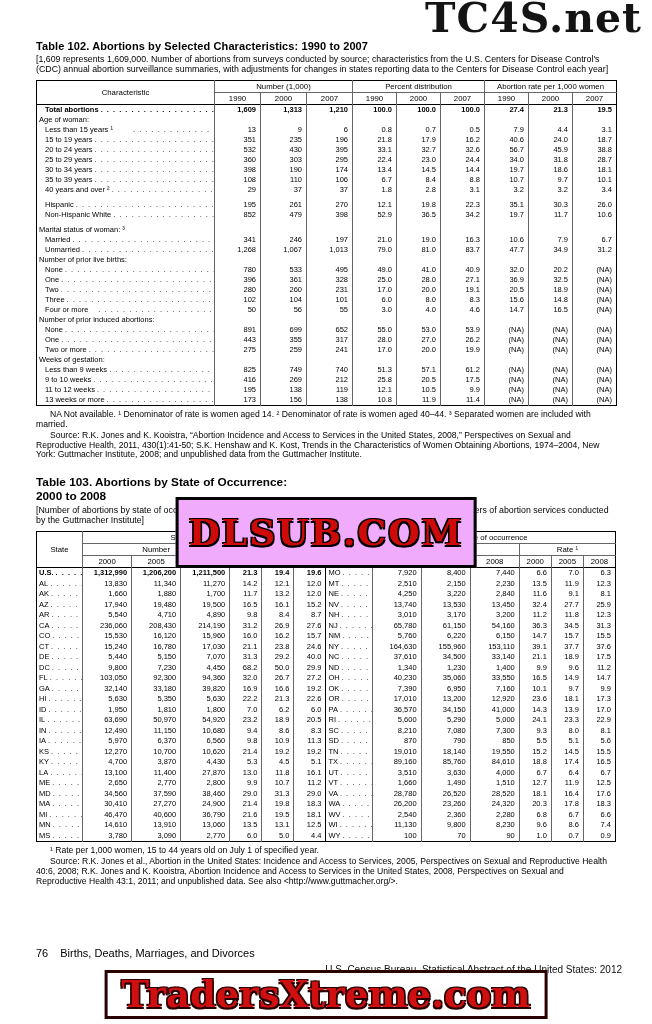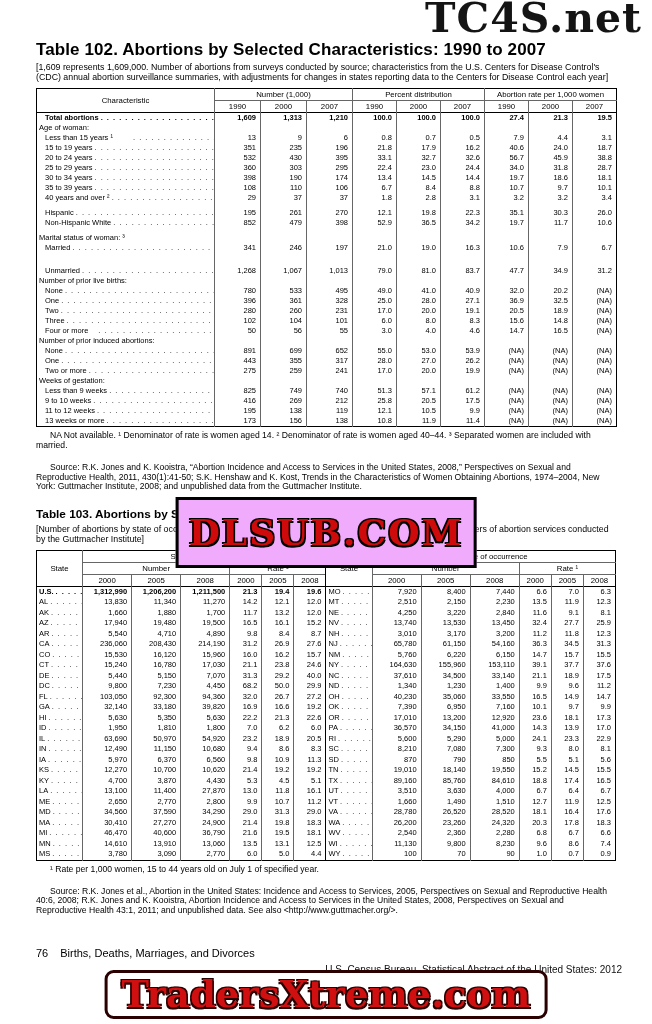--- a/index.html
+++ b/index.html
@@ -10,31 +10,31 @@
   
   .wm-top { position:absolute; top:-4px; right:10px; z-index:10;
             font-family:"DejaVu Serif",serif; font-weight:bold; font-size:41px; line-height:1.1;
             color:#141414; letter-spacing:1px; }
   .wm-mid { position:absolute; top:497px; left:50%; transform:translateX(-50%); z-index:10;
             background:#f0abfc; border:3px solid #000; padding:12px 10px;
             font-family:"DejaVu Serif",serif; font-weight:bold; font-size:36px; line-height:1.15;
             color:#cf0a0a; letter-spacing:2px;
             text-shadow:-1.5px -1.5px 0 #000, 1.5px -1.5px 0 #000, -1.5px 1.5px 0 #000, 1.5px 1.5px 0 #000; }
   .wm-bot { position:absolute; top:970px; left:50%; transform:translateX(-50%); z-index:10;
-            border:3px solid #2a0000; border-radius:9px; padding:0 14px; background:#fff;
+            border:3px solid #2a0000; border-radius:0; padding:0 14px; background:#fff;
             font-family:"DejaVu Serif",serif; font-weight:bold; font-size:37px; line-height:1.15;
             color:#d01010; white-space:nowrap;
             text-shadow:-1.5px -1.5px 0 #2a0000, 1.5px -1.5px 0 #2a0000, -1.5px 1.5px 0 #2a0000, 1.5px 1.5px 0 #2a0000; }
 
   
-  .t102-title { margin-top:40px; font-size:17px; font-weight:bold; letter-spacing:0.1px; }
+  .t102-title { margin-top:40px; font-size:11px; font-weight:bold; letter-spacing:0.1px; }
   .t103-title { margin-top:16px; font-size:11.8px; font-weight:bold; line-height:13.5px; }
   .note { margin-top:3px; font-size:8.8px; line-height:9.9px; }
   .fnote { margin-top:4px; font-size:8.6px; line-height:9.9px; text-indent:14px; }
-  .src { margin-top:12px; font-size:8.6px; line-height:9.9px; text-indent:14px; }
+  .src { margin-top:1px; font-size:8.6px; line-height:9.9px; text-indent:14px; }
 
   
   table.dtable { border-collapse:collapse; table-layout:fixed; width:580px; border:1.3px solid #000; margin-top:5px; }
   .dtable th { font-weight:normal; font-size:7.8px; text-align:center; vertical-align:middle; padding:1px 1px; line-height:9px; }
   .dtable thead { border-bottom:1.3px solid #000; }
   .dtable th, .dtable td { border-left:1px solid #666; }
   .dtable th.grp, .dtable th.occ, .dtable th.sub { border-bottom:1px solid #666; }
   .dtable th.char-h, .dtable th.sh1 { border-left:none; }
   .dtable td.lc { border-left:none; }
   .dtable td.midl, .dtable th.midl { border-left:1px solid #000; }
@@ -339,21 +339,21 @@
           <td class="num">197</td>
           <td class="num">21.0</td>
           <td class="num">19.0</td>
           <td class="num">16.3</td>
           <td class="num">10.6</td>
           <td class="num">7.9</td>
           <td class="num">6.7</td>
         </tr>
         <tr>
           <td class="lc">
-            <div class="lblwrap" style="padding-left: 8px; margin-top: 13px;">
+            <div class="lblwrap" style="padding-left: 8px;">
               <span class="lbl">Unmarried</span>
               <span class="dots"> . . . . . . . . . . . . . . . . . . . . . . . . . . . . . . . . . . . . . . . . . . . . . . . . . . . . . . . . . . . . . . . . . . . . . . . . . . . . . . . . . . . . . . . . . .</span>
             </div>
           </td>
           <td class="num">1,268</td>
           <td class="num">1,067</td>
           <td class="num">1,013</td>
           <td class="num">79.0</td>
           <td class="num">81.0</td>
           <td class="num">83.7</td>
@@ -614,20 +614,21 @@
           <td class="num">(NA)</td>
         </tr>
       </tbody>
   </table>
 
   <p class="fnote">NA Not available. ¹ Denominator of rate is women aged 14. ² Denominator of rate is women aged 40–44. ³ Separated women are included with married.</p>
   <p class="src">Source: R.K. Jones and K. Kooistra, “Abortion Incidence and Access to Services in the United States, 2008,” Perspectives on Sexual and Reproductive Health, 2011, 430(1):41-50; S.K. Henshaw and K. Kost, Trends in the Characteristics of Women Obtaining Abortions, 1974–2004, New York: Guttmacher Institute, 2008; and unpublished data from the Guttmacher Institute.</p>
 
   <div class="t103-title">
     <div>Table 103. Abortions by State of Occurrence:</div>
+    <div>2000 to 2008</div>
   </div>
   <p class="note">[Number of abortions by state of occurrence from surveys of hospitals, clinics, and physicians identified as providers of abortion services conducted by the Guttmacher Institute]</p>
 
   <table class="dtable t103">
     <colgroup>
       <col style="width:46px">
       <col style="width:49px">
         <col style="width:49px">
         <col style="width:49px">
       <col style="width:32px">
@@ -1218,21 +1219,21 @@
         </tr>
         <tr>
           <td class="lc">
             <div class="lblwrap">
               <span class="lbl">MD</span>
               <span class="dots"> . . . . . . . . . . . . . . . . . . . . . . . . . . . . . . . . . . . . . . . . . . . . . . . . . . . . . . . . . . . . . . . . . . . . . . . . . . . . . . . . . . . . . . . . . .</span>
             </div>
           </td>
           <td class="num">34,560</td>
           <td class="num">37,590</td>
-          <td class="num">34,290</td>
+          <td class="num">38,460</td>
           <td class="num">29.0</td>
           <td class="num">31.3</td>
           <td class="num">29.0</td>
           <td class="lc midl">
             <div class="lblwrap">
               <span class="lbl">VA</span>
               <span class="dots"> . . . . . . . . . . . . . . . . . . . . . . . . . . . . . . . . . . . . . . . . . . . . . . . . . . . . . . . . . . . . . . . . . . . . . . . . . . . . . . . . . . . . . . . . . .</span>
             </div>
           </td>
           <td class="num">28,780</td>

